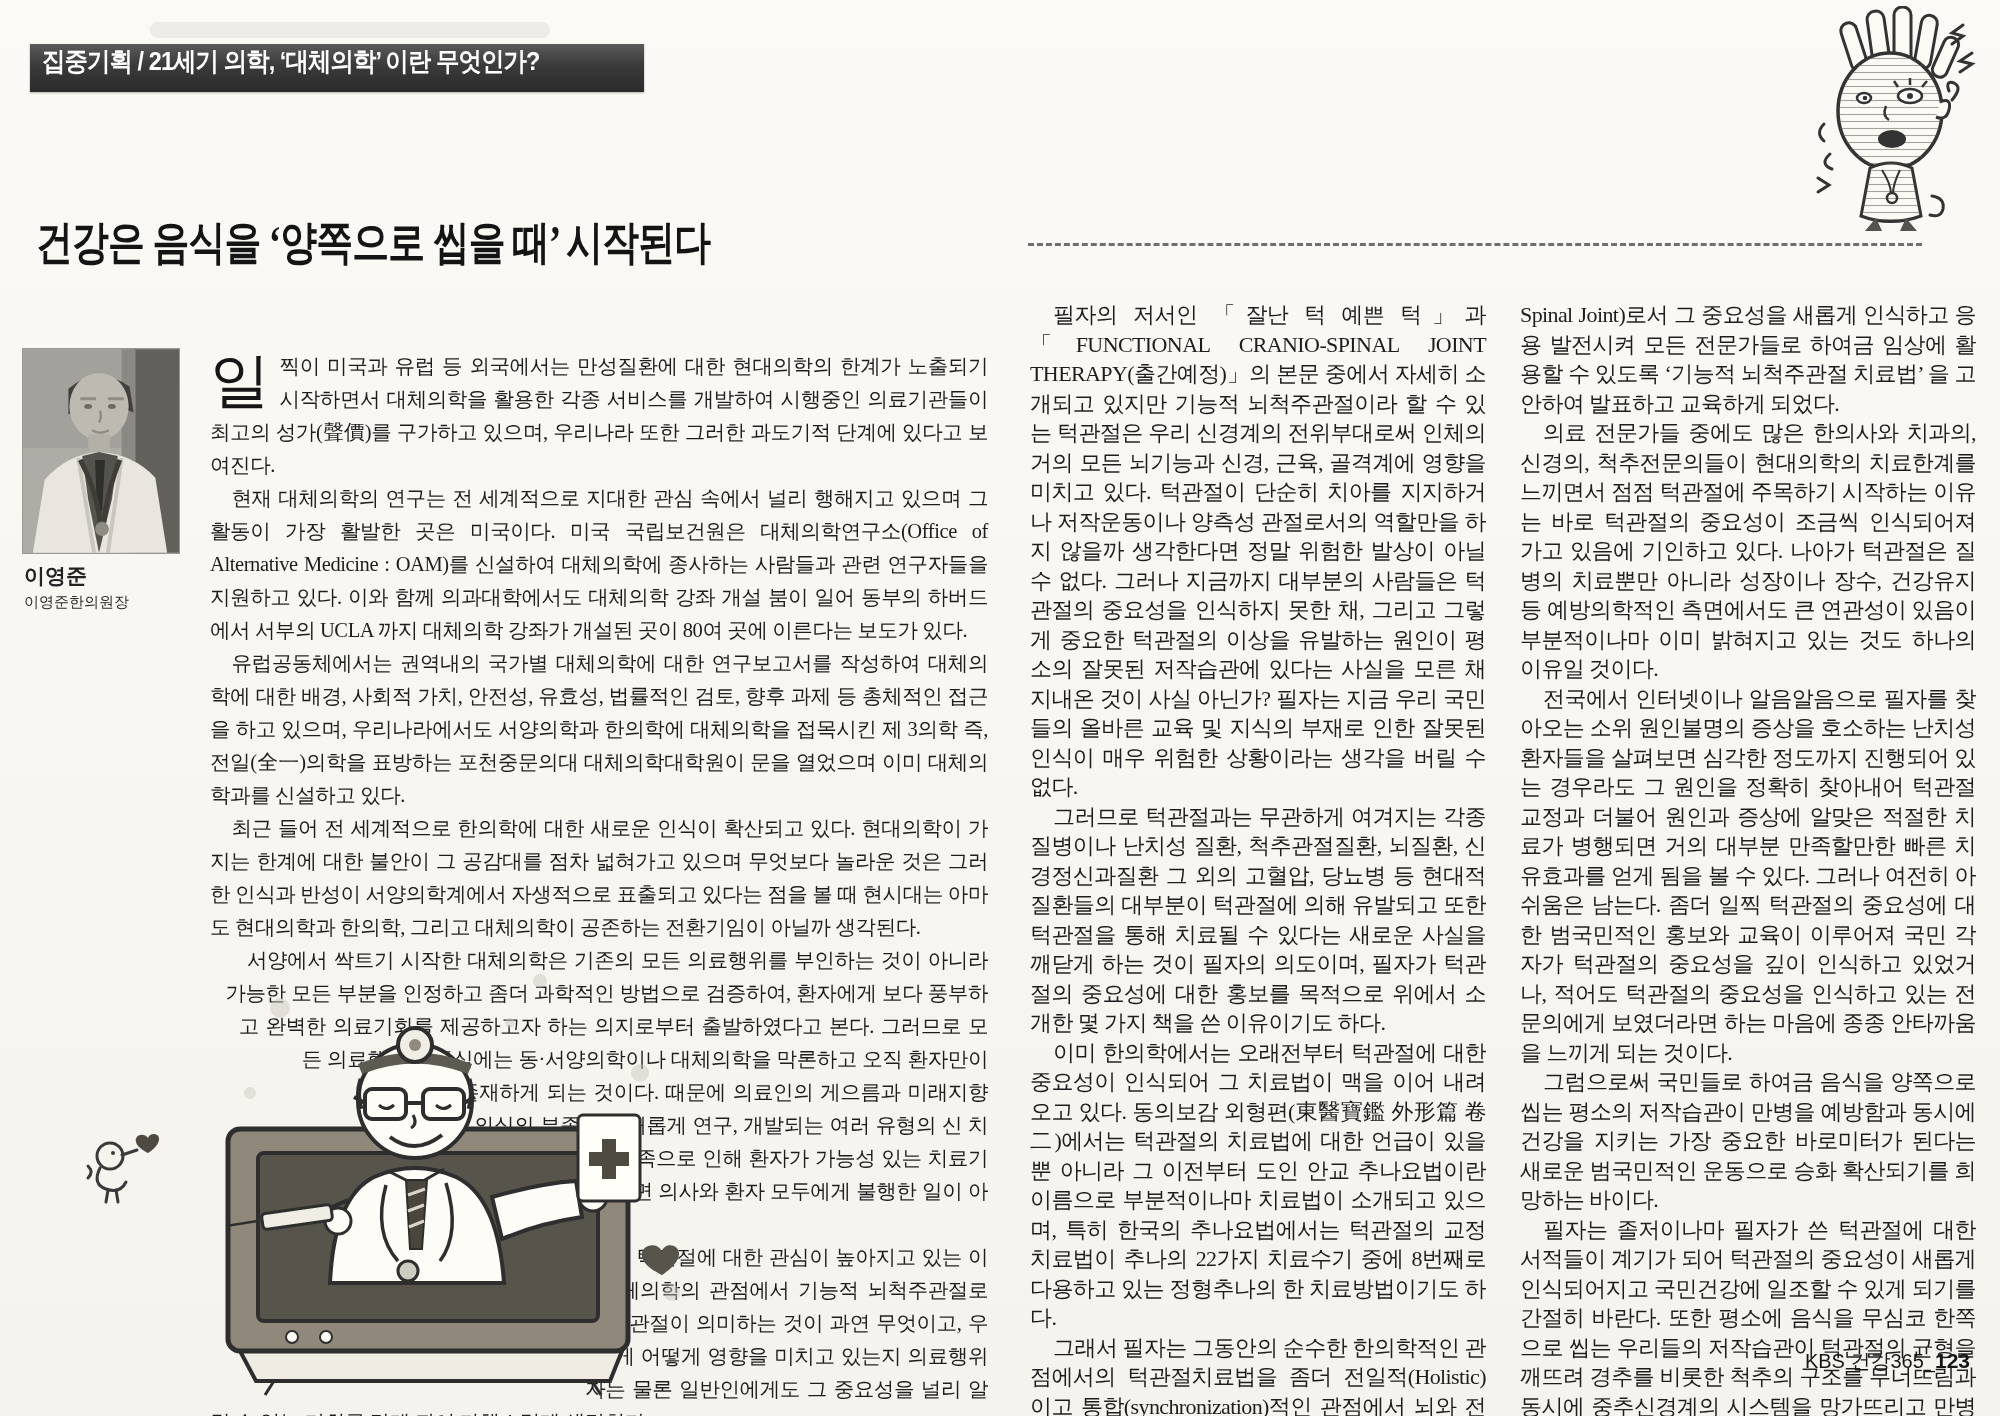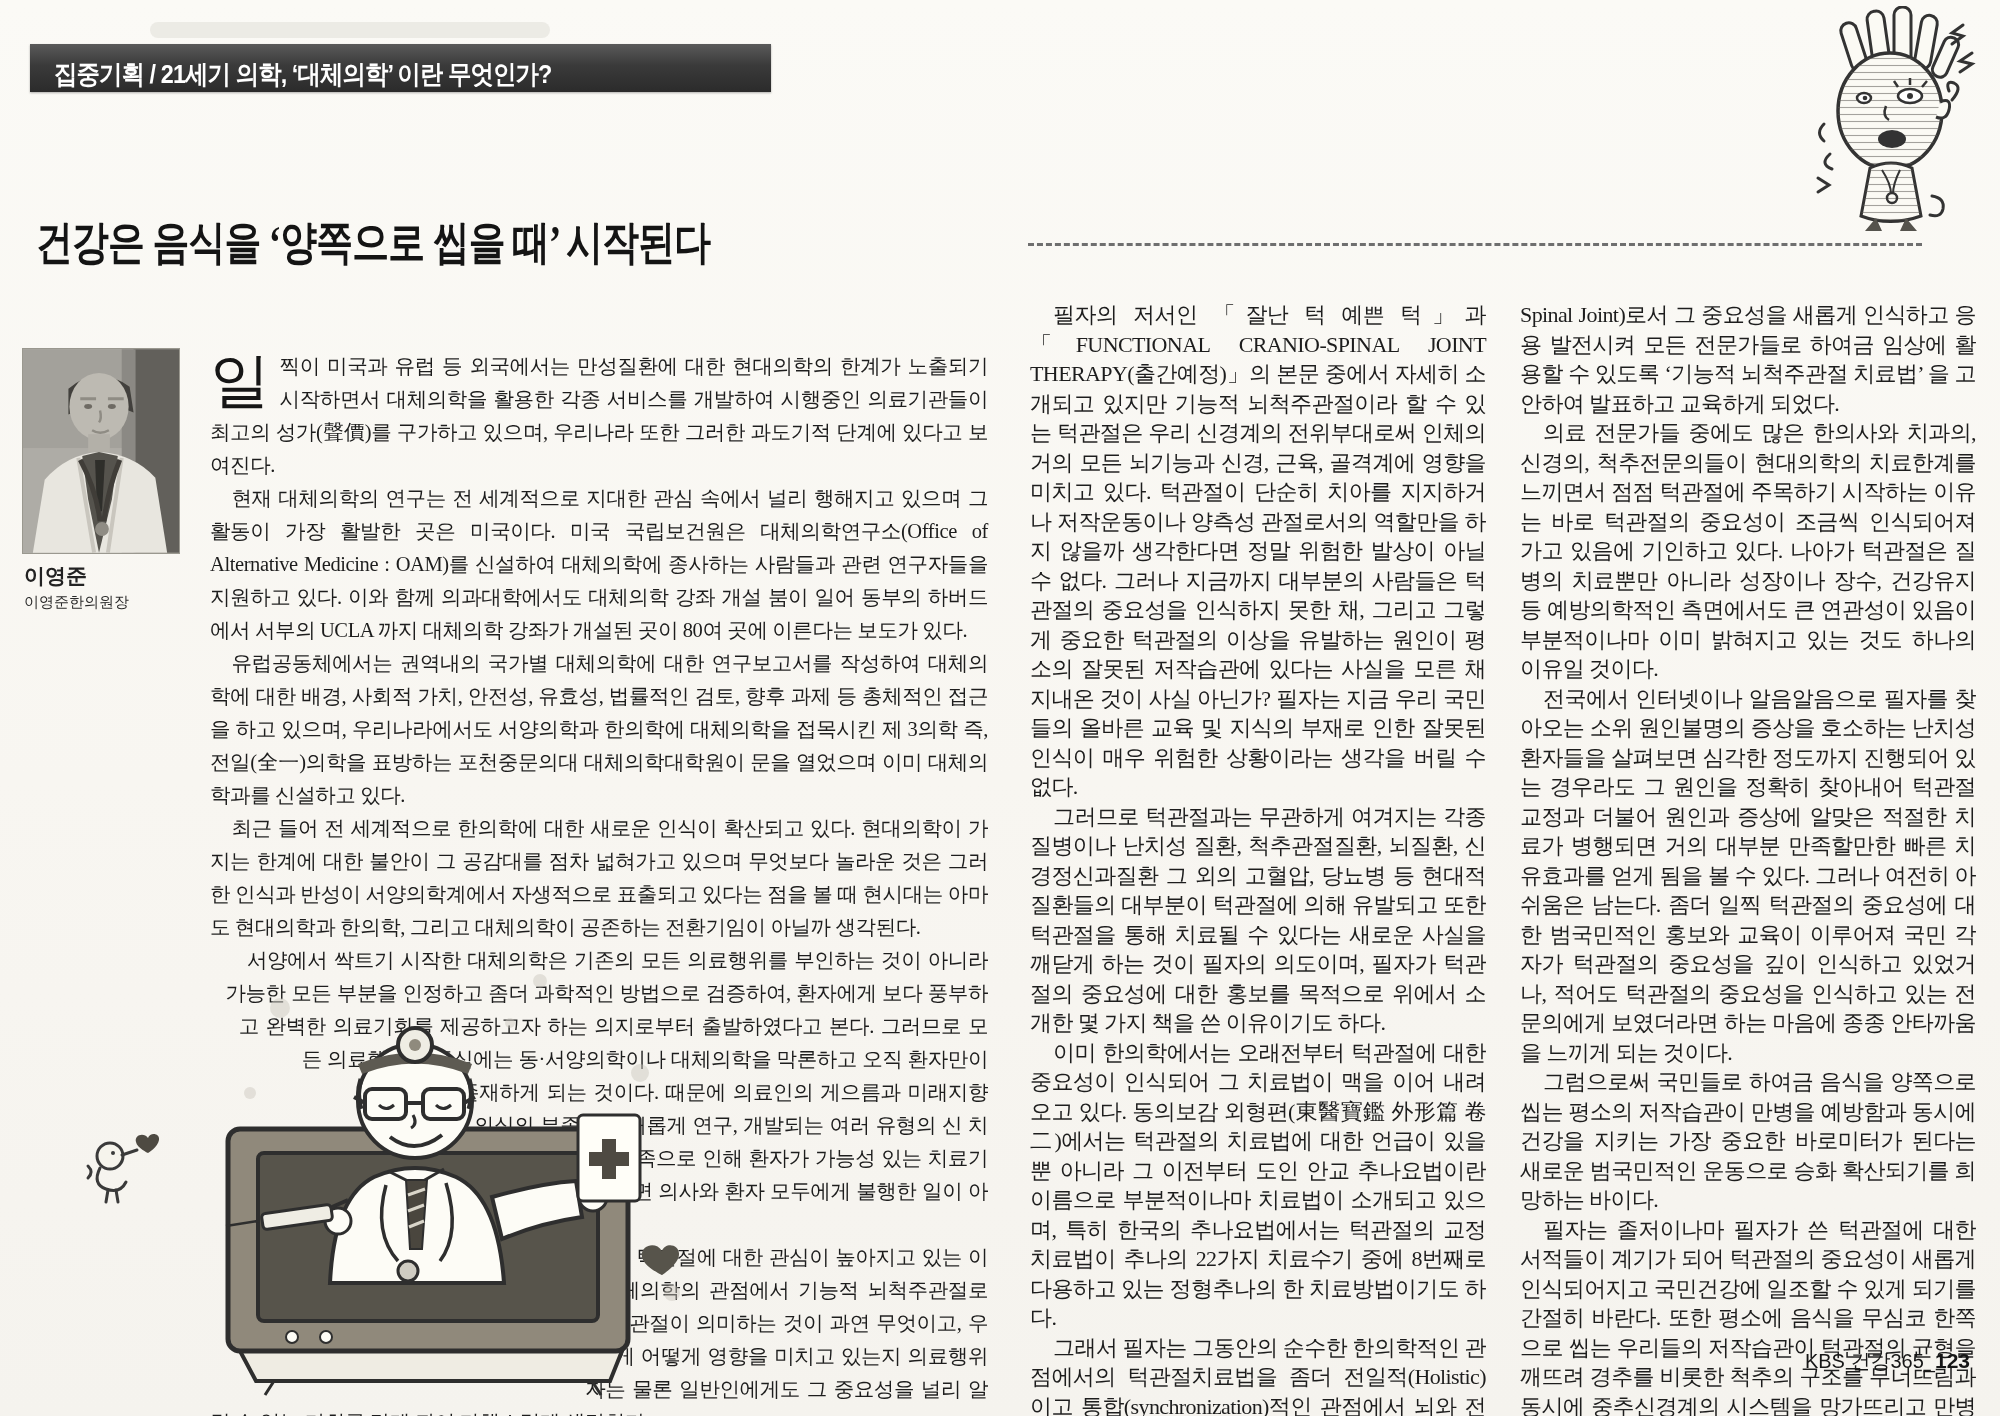--- a/index.html
+++ b/index.html
@@ -2,23 +2,23 @@
 <html><head>
 <meta charset="utf-8">
 <style>
   * { box-sizing: border-box; }
   html,body { margin:0; padding:0; }
   body { width:2000px; height:1416px; background:#dddbd5; font-family:"Liberation Serif", serif; }
   .page { position:relative; width:2000px; height:1416px; overflow:hidden;
           background:linear-gradient(180deg,#fbfaf6 0%,#f8f6f1 55%,#f5f3ee 100%); color:#1f1f1f; }
 
   
-  .header-bar { position:absolute; left:30px; top:44px; width:741px; height:48px;
+  .header-bar { position:absolute; left:30px; top:44px; width:614px; height:48px;
         background:linear-gradient(180deg,#5a5a5a 0%,#3a3a3a 45%,#2b2b2b 100%);
-        display:flex; align-items:flex-end; padding-left:24px;
+        display:flex; align-items:flex-start; padding-left:12px;
         box-shadow:0 1px 2px rgba(0,0,0,.3); }
   .header-bar span { color:#ffffff; font-family:"Liberation Sans", sans-serif; font-weight:700;
         font-size:26px; letter-spacing:-1px; transform:scaleX(.9); transform-origin:left center; white-space:nowrap; }
 
   
   .title { position:absolute; left:36px; top:212px; margin:0; font-weight:700; font-size:46px;
         letter-spacing:-1px; white-space:nowrap; color:#141414;
         transform:scaleX(.8); transform-origin:left top; }
 
   

